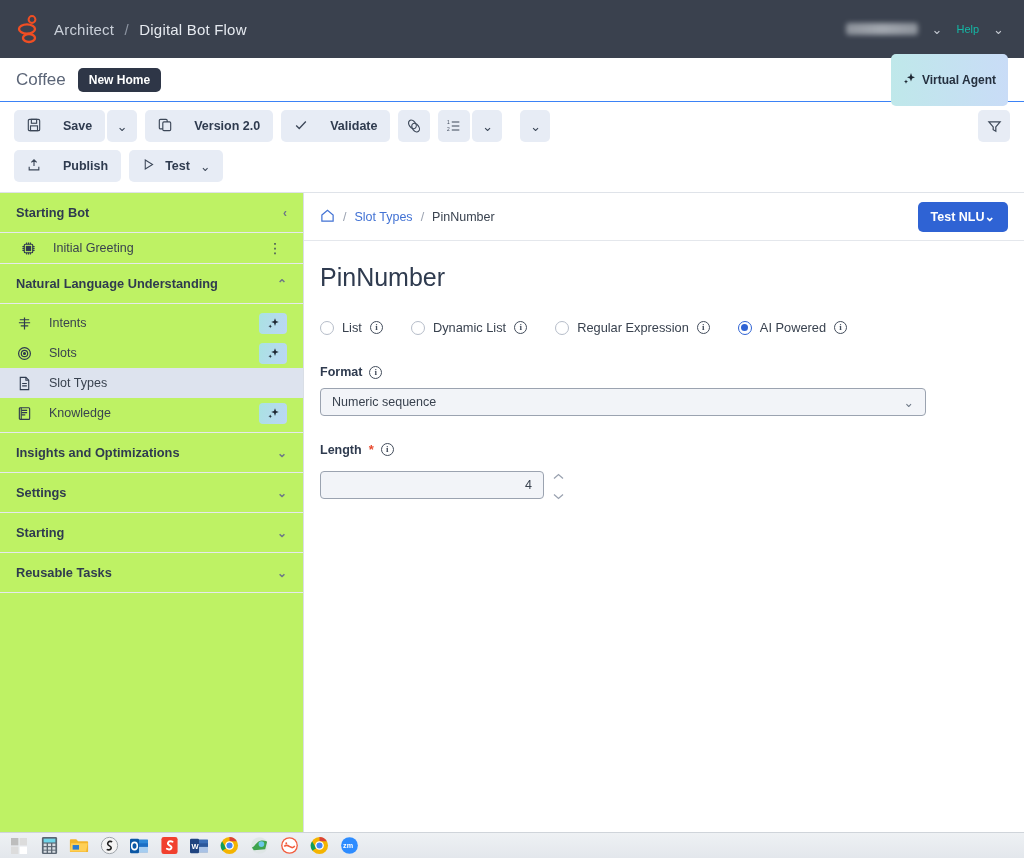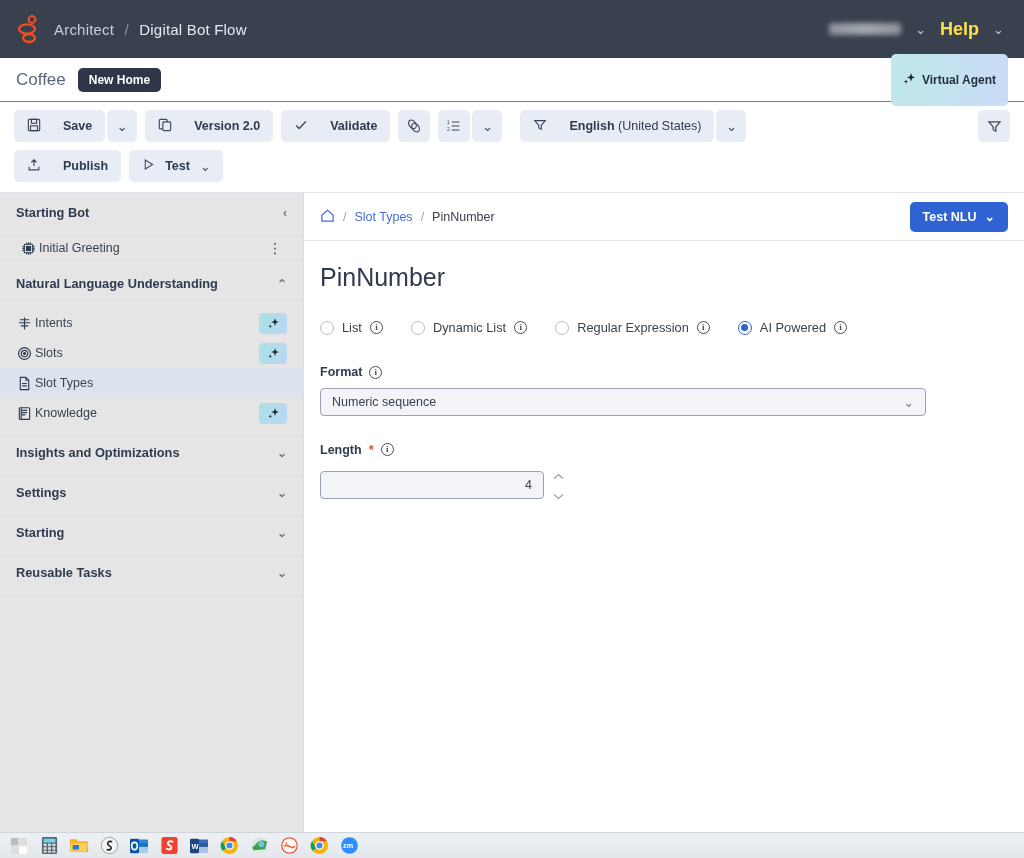--- a/index.html
+++ b/index.html
@@ -22,21 +22,21 @@
   .brand-text { font-size: 15px; color: #c9cfd8; letter-spacing: .2px; }
   .brand-text .sep { color: #8e96a3; margin: 0 6px; }
   .brand-text .cur { color: #e6eaf0; }
   .header-right { margin-left: auto; display: flex; align-items: center; gap: 10px; }
   .user-redacted {
     width: 72px; height: 12px; border-radius: 3px;
     background: linear-gradient(90deg,#9ba0a8,#b5bac1,#9ba0a8);
     filter: blur(2.5px); opacity: .85;
   }
   .hdr-caret { color: #c6cbd3; font-size: 13px; padding: 0 4px; }
-  .help-link { color: #fde047; font-size: 18px; font-weight: bold; }
+  .help-link { color: #14b8a6; font-size: 11px; font-weight: normal; }
 
   
   .flow-bar {
     height: 44px; background: #fff; display: flex; align-items: center;
     padding: 0 16px; border-bottom: 1px solid #3b82f6;
   }
   .flow-name { font-size: 17px; color: #5b6577; margin-right: 12px; }
   .badge-newhome {
     background: #2e3647; color: #fff; font-size: 12px; font-weight: bold;
     padding: 5px 11px; border-radius: 5px;
@@ -81,29 +81,29 @@
     font-family: "Liberation Sans", sans-serif; color: #2f3b4f; background: transparent;
   }
   .search-box input::placeholder { color: #8d95a2; }
   .lang-btn .lang-strong { font-weight: bold; }
   .lang-btn .lang-reg { font-weight: normal; }
 
   
   .main-split { display: flex; height: 648px; }
 
   
-  .sidebar { width: 304px; border-right: 1px solid #d9dee6; background: #e5e5e5; flex: none; }
+  .sidebar { width: 304px; border-right: 1px solid #d9dee6; background: #bef264; flex: none; }
   .sb-group {
     height: 40px; display: flex; align-items: center;
     padding: 0 16px; border-bottom: 1px solid #e6e9ee;
     font-size: 12.8px; font-weight: bold; color: #2f3b4f; cursor: pointer;
   }
   .sb-group .chev { margin-left: auto; color: #6d7786; font-size: 12px; }
   .sb-item {
-    height: 30px; display: flex; align-items: center; gap: 2px;
+    height: 30px; display: flex; align-items: center; gap: 16px;
     padding: 0 16px 0 20px; font-size: 12.5px; color: #39424f; cursor: pointer;
   }
   .sb-item.sub { padding-left: 16px; }
   .sb-item.selected { background: #dde3ee; }
   .sb-item .sb-ico { width: 17px; height: 17px; display: flex; align-items: center; justify-content: center; flex: none; }
   .sb-item .trail { margin-left: auto; display: flex; align-items: center; }
   .ai-badge {
     width: 28px; height: 21px; border-radius: 4px;
     background: linear-gradient(110deg,#a9e2e2,#bcd6f5);
     display: flex; align-items: center; justify-content: center;
@@ -115,21 +115,21 @@
   .content { flex: 1; background: #fff; display: flex; flex-direction: column; }
   .crumb-bar {
     height: 48px; display: flex; align-items: center; padding: 0 16px;
     border-bottom: 1px solid #e4e7ec;
   }
   .crumb { display: flex; align-items: center; gap: 8px; font-size: 12.5px; }
   .crumb a { color: #4272d4; text-decoration: none; cursor: pointer; }
   .crumb .slash { color: #9aa2b0; }
   .crumb .cur { color: #39424f; }
   .test-nlu {
-    margin-left: auto; display: flex; align-items: center; gap: 8px;
+    margin-left: auto; display: flex; align-items: center; gap: 0;
     background: #2f63d4; color: #fff; border: none; border-radius: 5px;
     height: 30px; padding: 0 13px; font-size: 12.5px; font-weight: bold;
     font-family: "Liberation Sans", sans-serif; cursor: pointer;
   }
   .panel { padding: 22px 16px 0; }
   .page-title { font-size: 25px; color: #2f3b4f; margin: 0 0 28px; font-weight: normal; }
   .sec-label { font-size: 12.5px; font-weight: bold; color: #2f3b4f; margin-bottom: 13px; }
   .radio-row { display: flex; align-items: center; gap: 28px; margin-bottom: 30px; }
   .radio-opt { display: flex; align-items: center; gap: 8px; cursor: pointer; font-size: 12.8px; color: #39424f; }
   .radio-dot {
@@ -256,28 +256,20 @@
       <button class="tb-icon-btn">
         <svg width="16" height="16" viewBox="0 0 18 18" fill="none" stroke="#3c4758" stroke-width="1.3">
             <path d="M6.5 4.5H15M6.5 9H15M6.5 13.5H15"></path>
             <text x="1" y="6.5" font-size="5.5" fill="#3c4758" stroke="none" font-family="Liberation Sans">1</text>
             <text x="1" y="15" font-size="5.5" fill="#3c4758" stroke="none" font-family="Liberation Sans">2</text>
           </svg>
       </button>
       <button class="tb-caret">⌄</button>
     </div>
     <div class="tb-split" style="margin-left:10px">
-      <button class="tb-btn lang-btn">
-        <span>
-          <svg width="14" height="14" viewBox="0 0 16 16" fill="none" stroke="#3c4758" stroke-width="1.3">
-              <path d="M2 3h12l-4.6 5.4V13L6.6 11.4V8.4z"></path>
-            </svg>
-        </span>
-        <span><span class="lang-strong">English</span><span class="lang-reg"> (United States)</span></span>
-      </button>
       <button class="tb-caret">⌄</button>
     </div>
     <div class="search-wrap">
       <button class="tb-icon-btn">
         <svg width="15" height="15" viewBox="0 0 16 16" fill="none" stroke="#3c4758" stroke-width="1.3">
             <path d="M2 3h12l-4.6 5.4V13L6.6 11.4V8.4z"></path>
           </svg>
       </button>
     </div>
   </div>

